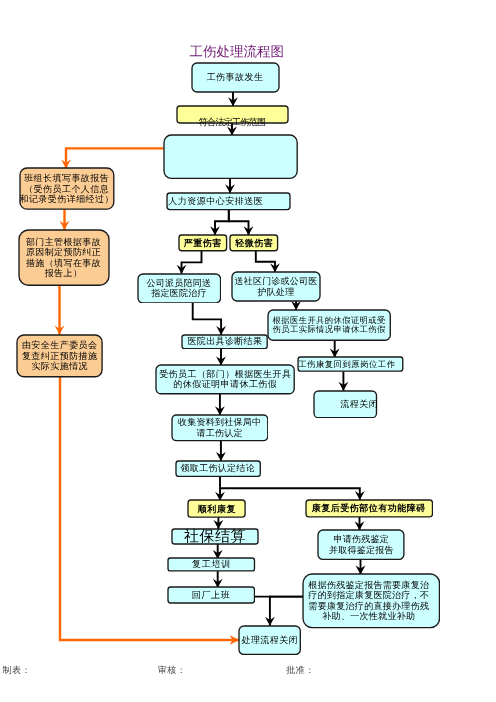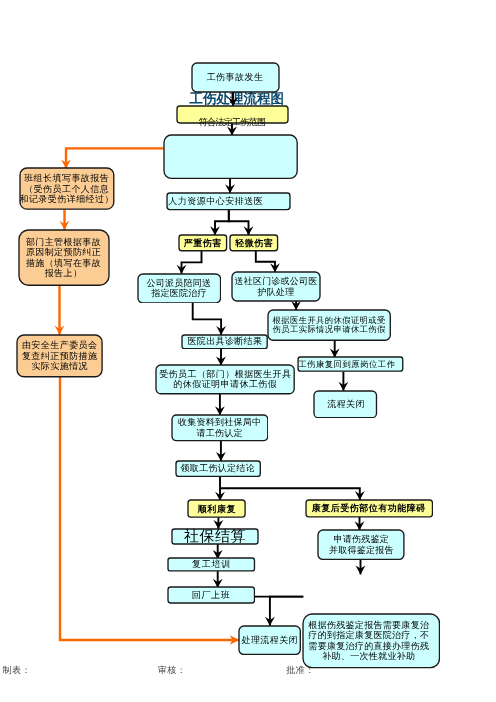--- a/index.html
+++ b/index.html
@@ -1,19 +1,19 @@
 <!DOCTYPE html>
 <html><head>
 <meta charset="utf-8">
 <title>工伤处理流程图</title>
 <style>
   html,body{margin:0;padding:0;background:#ffffff;}
   #page{position:relative;width:496px;height:702px;overflow:hidden;background:#fff;
         font-family:"Liberation Serif", serif;}
-  #title{position:absolute;font-weight:bold;white-space:nowrap;color:#0c4a6e;margin-top:47px;}
+  #title{position:absolute;font-weight:normal;white-space:nowrap;color:#701a75;}
   .node{position:absolute;box-sizing:border-box;display:flex;align-items:center;
         justify-content:center;text-align:center;line-height:10.6px;letter-spacing:0;}
   .node .lbl{display:block;white-space:nowrap;position:relative;}
   .node .shape{position:absolute;left:-1px;top:-1px;}
   .node > div{position:relative;z-index:1;}
   svg.edges{position:absolute;left:0;top:0;width:496px;height:702px;}
   .foot{position:absolute;white-space:nowrap;color:#444;}
 </style>
 </head>
 <body>
@@ -154,21 +154,21 @@
       </div>
       <div class="node" style="left: 156.2px; top: 365.1px; width: 138.2px; height: 28.8px; font-size: 9px; letter-spacing: 0.45px; line-height: 10.5px;">
         <svg class="shape" width="140.2" height="30.8" viewBox="0 0 140.2 30.8">
           <rect x="1" y="1" width="138.2" height="28.8" rx="4.896000000000001" fill="#CCFFFF" stroke="#1a1a1a" stroke-width="1.35"></rect>
         </svg>
         <div>
           <span class="lbl">受伤员工（部门）根据医生开具</span>
           <span class="lbl">的休假证明申请休工伤假</span>
         </div>
       </div>
-      <div class="node" style="left: 314.1px; top: 390.5px; width: 64px; height: 26.8px; font-size: 9px; letter-spacing: 0.45px; line-height: 10.4px;">
+      <div class="node" style="left: 314.1px; top: 390.5px; width: 64px; height: 26.8px; font-size: 9px; letter-spacing: 0.45px; line-height: 10.4px; justify-content: flex-end;">
         <svg class="shape" width="64.5" height="28.8" viewBox="0 0 64.5 28.8">
           <rect x="1" y="1" width="62.5" height="26.8" rx="4.556" fill="#CCFFFF" stroke="#1a1a1a" stroke-width="1.35"></rect>
         </svg>
         <div>
           <span class="lbl">流程关闭</span>
         </div>
       </div>
       <div class="node" style="left: 171.7px; top: 414.9px; width: 95.8px; height: 25.7px; font-size: 9px; letter-spacing: 0.25px; line-height: 10.3px;">
         <svg class="shape" width="97.8" height="27.7" viewBox="0 0 97.8 27.7">
           <rect x="1" y="1" width="95.8" height="25.7" rx="4.369" fill="#CCFFFF" stroke="#1a1a1a" stroke-width="1.35"></rect>
@@ -220,21 +220,21 @@
         </div>
       </div>
       <div class="node" style="left: 168.2px; top: 558.1px; width: 86.5px; height: 12.9px; font-size: 9px; letter-spacing: 0.7px; line-height: 10.4px;">
         <svg class="shape" width="88.5" height="14.9" viewBox="0 0 88.5 14.9">
           <rect x="1" y="1" width="86.5" height="12.9" rx="2.193" fill="#CCFFFF" stroke="#1a1a1a" stroke-width="1.35"></rect>
         </svg>
         <div>
           <span class="lbl">复工培训</span>
         </div>
       </div>
-      <div class="node" style="left: 302.8px; top: 574.1px; width: 132px; height: 53.7px; font-size: 9px; letter-spacing: 0.3px; line-height: 10.5px; margin-top: 40px;">
+      <div class="node" style="left: 302.8px; top: 574.1px; width: 132px; height: 53.7px; font-size: 9px; letter-spacing: 0.3px; line-height: 10.5px;">
         <svg class="shape" width="138.5" height="55.7" viewBox="0 0 138.5 55.7">
           <rect x="1" y="1" width="136.5" height="53.7" rx="9.129000000000001" fill="#CCFFFF" stroke="#1a1a1a" stroke-width="1.35"></rect>
         </svg>
         <div>
           <span class="lbl">根据伤残鉴定报告需要康复治</span>
           <span class="lbl">疗的到指定康复医院治疗，不</span>
           <span class="lbl">需要康复治疗的直接办理伤残</span>
           <span class="lbl">补助、一次性就业补助</span>
         </div>
       </div>

